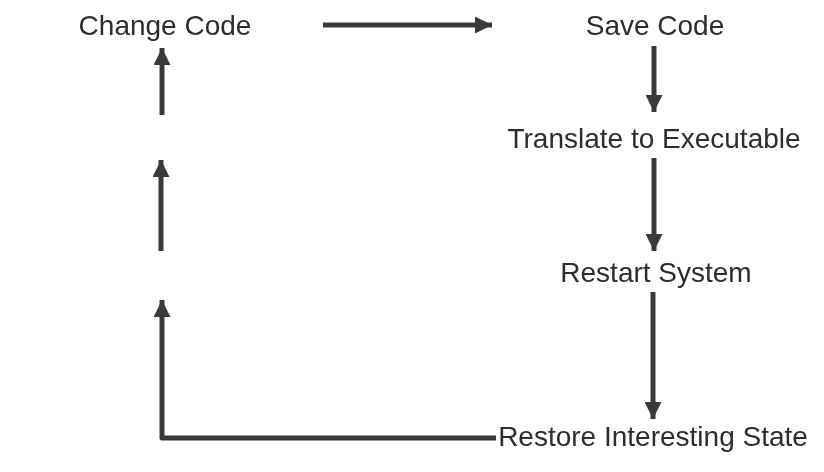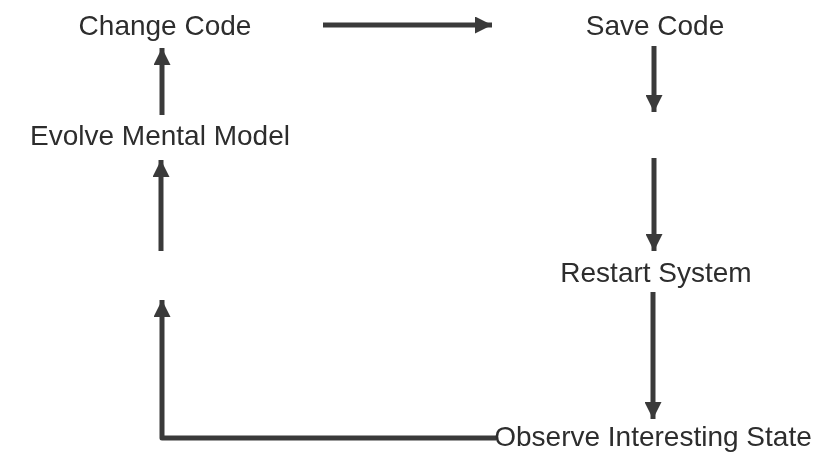--- a/index.html
+++ b/index.html
@@ -65,21 +65,21 @@
 
     <path d="M161 251 L161 160" fill="none" stroke="#3a3a3a" stroke-width="5" marker-end="url(#ah)"></path>
 
     <path d="M162 115 L162 48" fill="none" stroke="#3a3a3a" stroke-width="5" marker-end="url(#ah)"></path>
   </svg>
 
   <div class="node n-change-code">Change Code</div>
 
   <div class="node n-save-code">Save Code</div>
 
-  <div class="node n-evolve">Evolve Mental Model</div>
 
+  <div class="node n-translate">Translate to Executable</div>
 
 
   <div class="node n-restart">Restart System</div>
 
-  <div class="node n-restore">Observe Interesting State</div>
+  <div class="node n-restore">Restore Interesting State</div>
 
 </div>
 
 </body></html>

